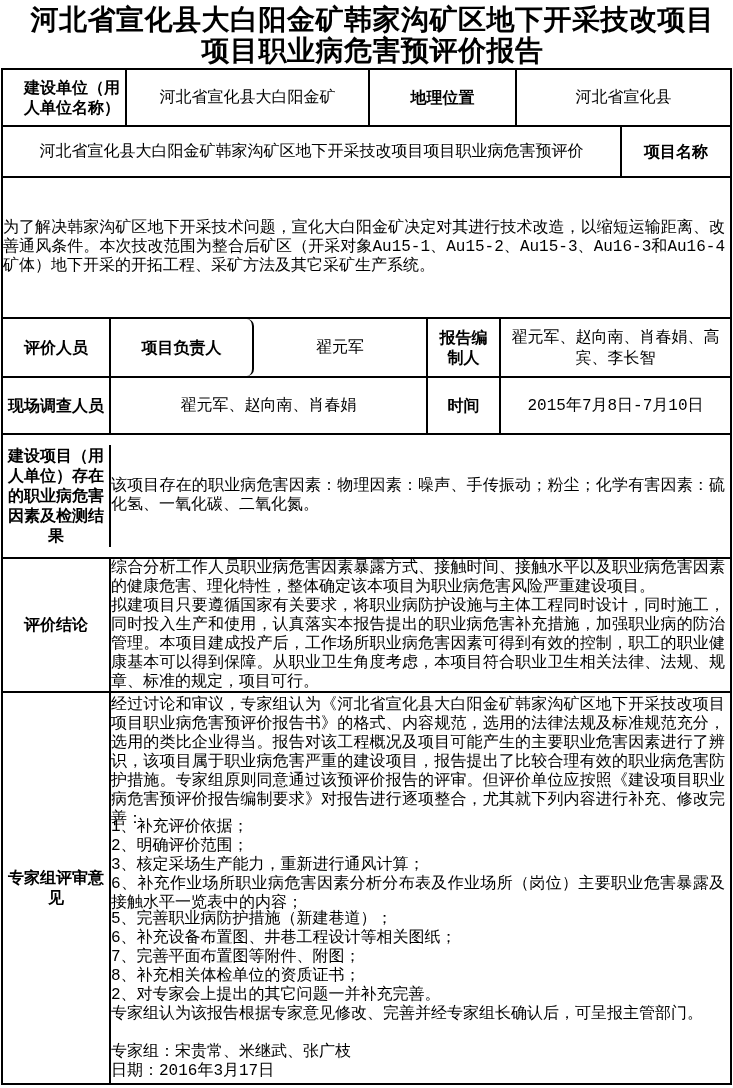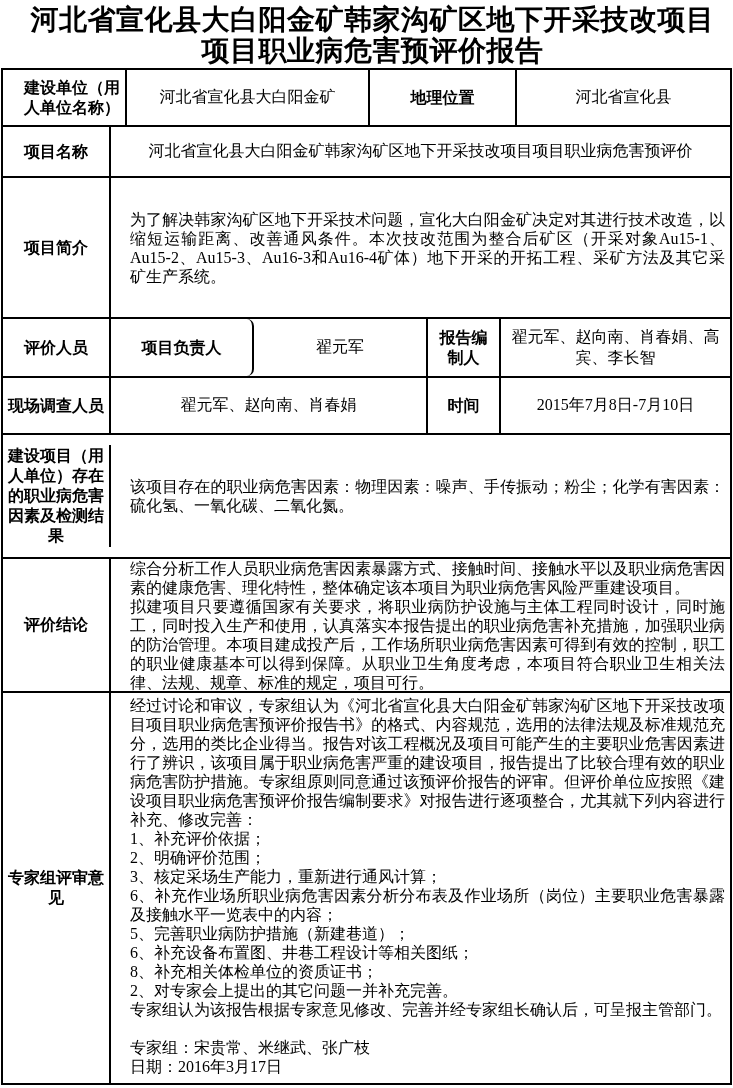--- a/index.html
+++ b/index.html
@@ -27,32 +27,32 @@
   }
   .cell:last-child { border-right:none; }
   .lbl { font-weight:bold; line-height:20px; }
   .w-label   { flex:0 0 108px; }
   .w-val1    { flex:0 0 243px; }
   .w-geo     { flex:0 0 147px; }
   .w-leader  { flex:0 0 143px;border-radius:7px; }
   .w-leaderv { flex:0 0 174px; }
   .w-narrow  { flex:0 0 73px; padding:3px 5px; }
   .w-survey  { flex:0 0 317px; }
-  .w-rest    { flex:1 1 auto; }
+  .w-rest    { flex:1 1 auto;font-family:Liberation Mono, monospace; }
   .h-r1 { flex:0 0 55px;padding-left:16px; }
   .h-r2 { flex:0 0 49px; }
   .h-r3 { flex:0 0 139px; }
   .h-r4 { flex:0 0 57px; }
   .h-r5 { flex:0 0 55px; }
   .h-r6 { flex:0 0 122px;align-items:center; }
   .h-r7 { flex:0 0 132px; }
   .h-r8 { flex:1 1 auto; }
   .textcell {
     flex-direction:column; align-items:stretch; justify-content:center;
-    text-align:justify; line-height:19px; padding:2px 5px 2px 19px;
+    text-align:justify; line-height:19px; padding:2px 5px 2px 0;
   }
   .textcell.top { justify-content:flex-start; padding-top:3px; }
   .para { text-align:justify; }
   .line { text-align:justify; min-height:19px; }
 </style>
 </head>
 <body>
 
 <div class="page">
 
@@ -61,26 +61,25 @@
   <div class="grid">
 
     <div class="row h-r1">
       <div class="cell w-label lbl">建设单位（用人单位名称）</div>
       <div class="cell w-val1">河北省宣化县大白阳金矿</div>
       <div class="cell w-geo lbl">地理位置</div>
       <div class="cell w-rest">河北省宣化县</div>
     </div>
 
     <div class="row h-r2">
+      <div class="cell w-rest">河北省宣化县大白阳金矿韩家沟矿区地下开采技改项目项目职业病危害预评价</div>
       <div class="cell w-label lbl">项目名称</div>
-      <div class="cell w-rest">河北省宣化县大白阳金矿韩家沟矿区地下开采技改项目项目职业病危害预评价</div>
     </div>
 
     <div class="row h-r3">
-      <div class="cell w-label lbl">项目简介</div>
       <div class="cell w-rest textcell">
         <div class="para">为了解决韩家沟矿区地下开采技术问题，宣化大白阳金矿决定对其进行技术改造，以缩短运输距离、改善通风条件。本次技改范围为整合后矿区（开采对象Au15-1、Au15-2、Au15-3、Au16-3和Au16-4矿体）地下开采的开拓工程、采矿方法及其它采矿生产系统。</div>
       </div>
     </div>
 
     <div class="row h-r4">
       <div class="cell w-label lbl">评价人员</div>
       <div class="cell w-leader lbl">项目负责人</div>
       <div class="cell w-leaderv">翟元军</div>
       <div class="cell w-narrow lbl">报告编制人</div>
@@ -112,20 +111,21 @@
     <div class="row h-r8">
       <div class="cell w-label lbl">专家组评审意见</div>
       <div class="cell w-rest textcell top">
           <div class="line">经过讨论和审议，专家组认为《河北省宣化县大白阳金矿韩家沟矿区地下开采技改项目项目职业病危害预评价报告书》的格式、内容规范，选用的法律法规及标准规范充分，选用的类比企业得当。报告对该工程概况及项目可能产生的主要职业危害因素进行了辨识，该项目属于职业病危害严重的建设项目，报告提出了比较合理有效的职业病危害防护措施。专家组原则同意通过该预评价报告的评审。但评价单位应按照《建设项目职业病危害预评价报告编制要求》对报告进行逐项整合，尤其就下列内容进行补充、修改完善：</div>
           <div class="line">1、补充评价依据；</div>
           <div class="line">2、明确评价范围；</div>
           <div class="line">3、核定采场生产能力，重新进行通风计算；</div>
           <div class="line">6、补充作业场所职业病危害因素分析分布表及作业场所（岗位）主要职业危害暴露及接触水平一览表中的内容；</div>
           <div class="line">5、完善职业病防护措施（新建巷道）；</div>
           <div class="line">6、补充设备布置图、井巷工程设计等相关图纸；</div>
+          <div class="line">7、完善平面布置图等附件、附图；</div>
           <div class="line">8、补充相关体检单位的资质证书；</div>
           <div class="line">2、对专家会上提出的其它问题一并补充完善。</div>
           <div class="line">专家组认为该报告根据专家意见修改、完善并经专家组长确认后，可呈报主管部门。</div>
           <div class="line">&nbsp;</div>
           <div class="line">专家组：宋贵常、米继武、张广枝</div>
           <div class="line">日期：2016年3月17日</div>
         </div>
     </div>
 
   </div>

